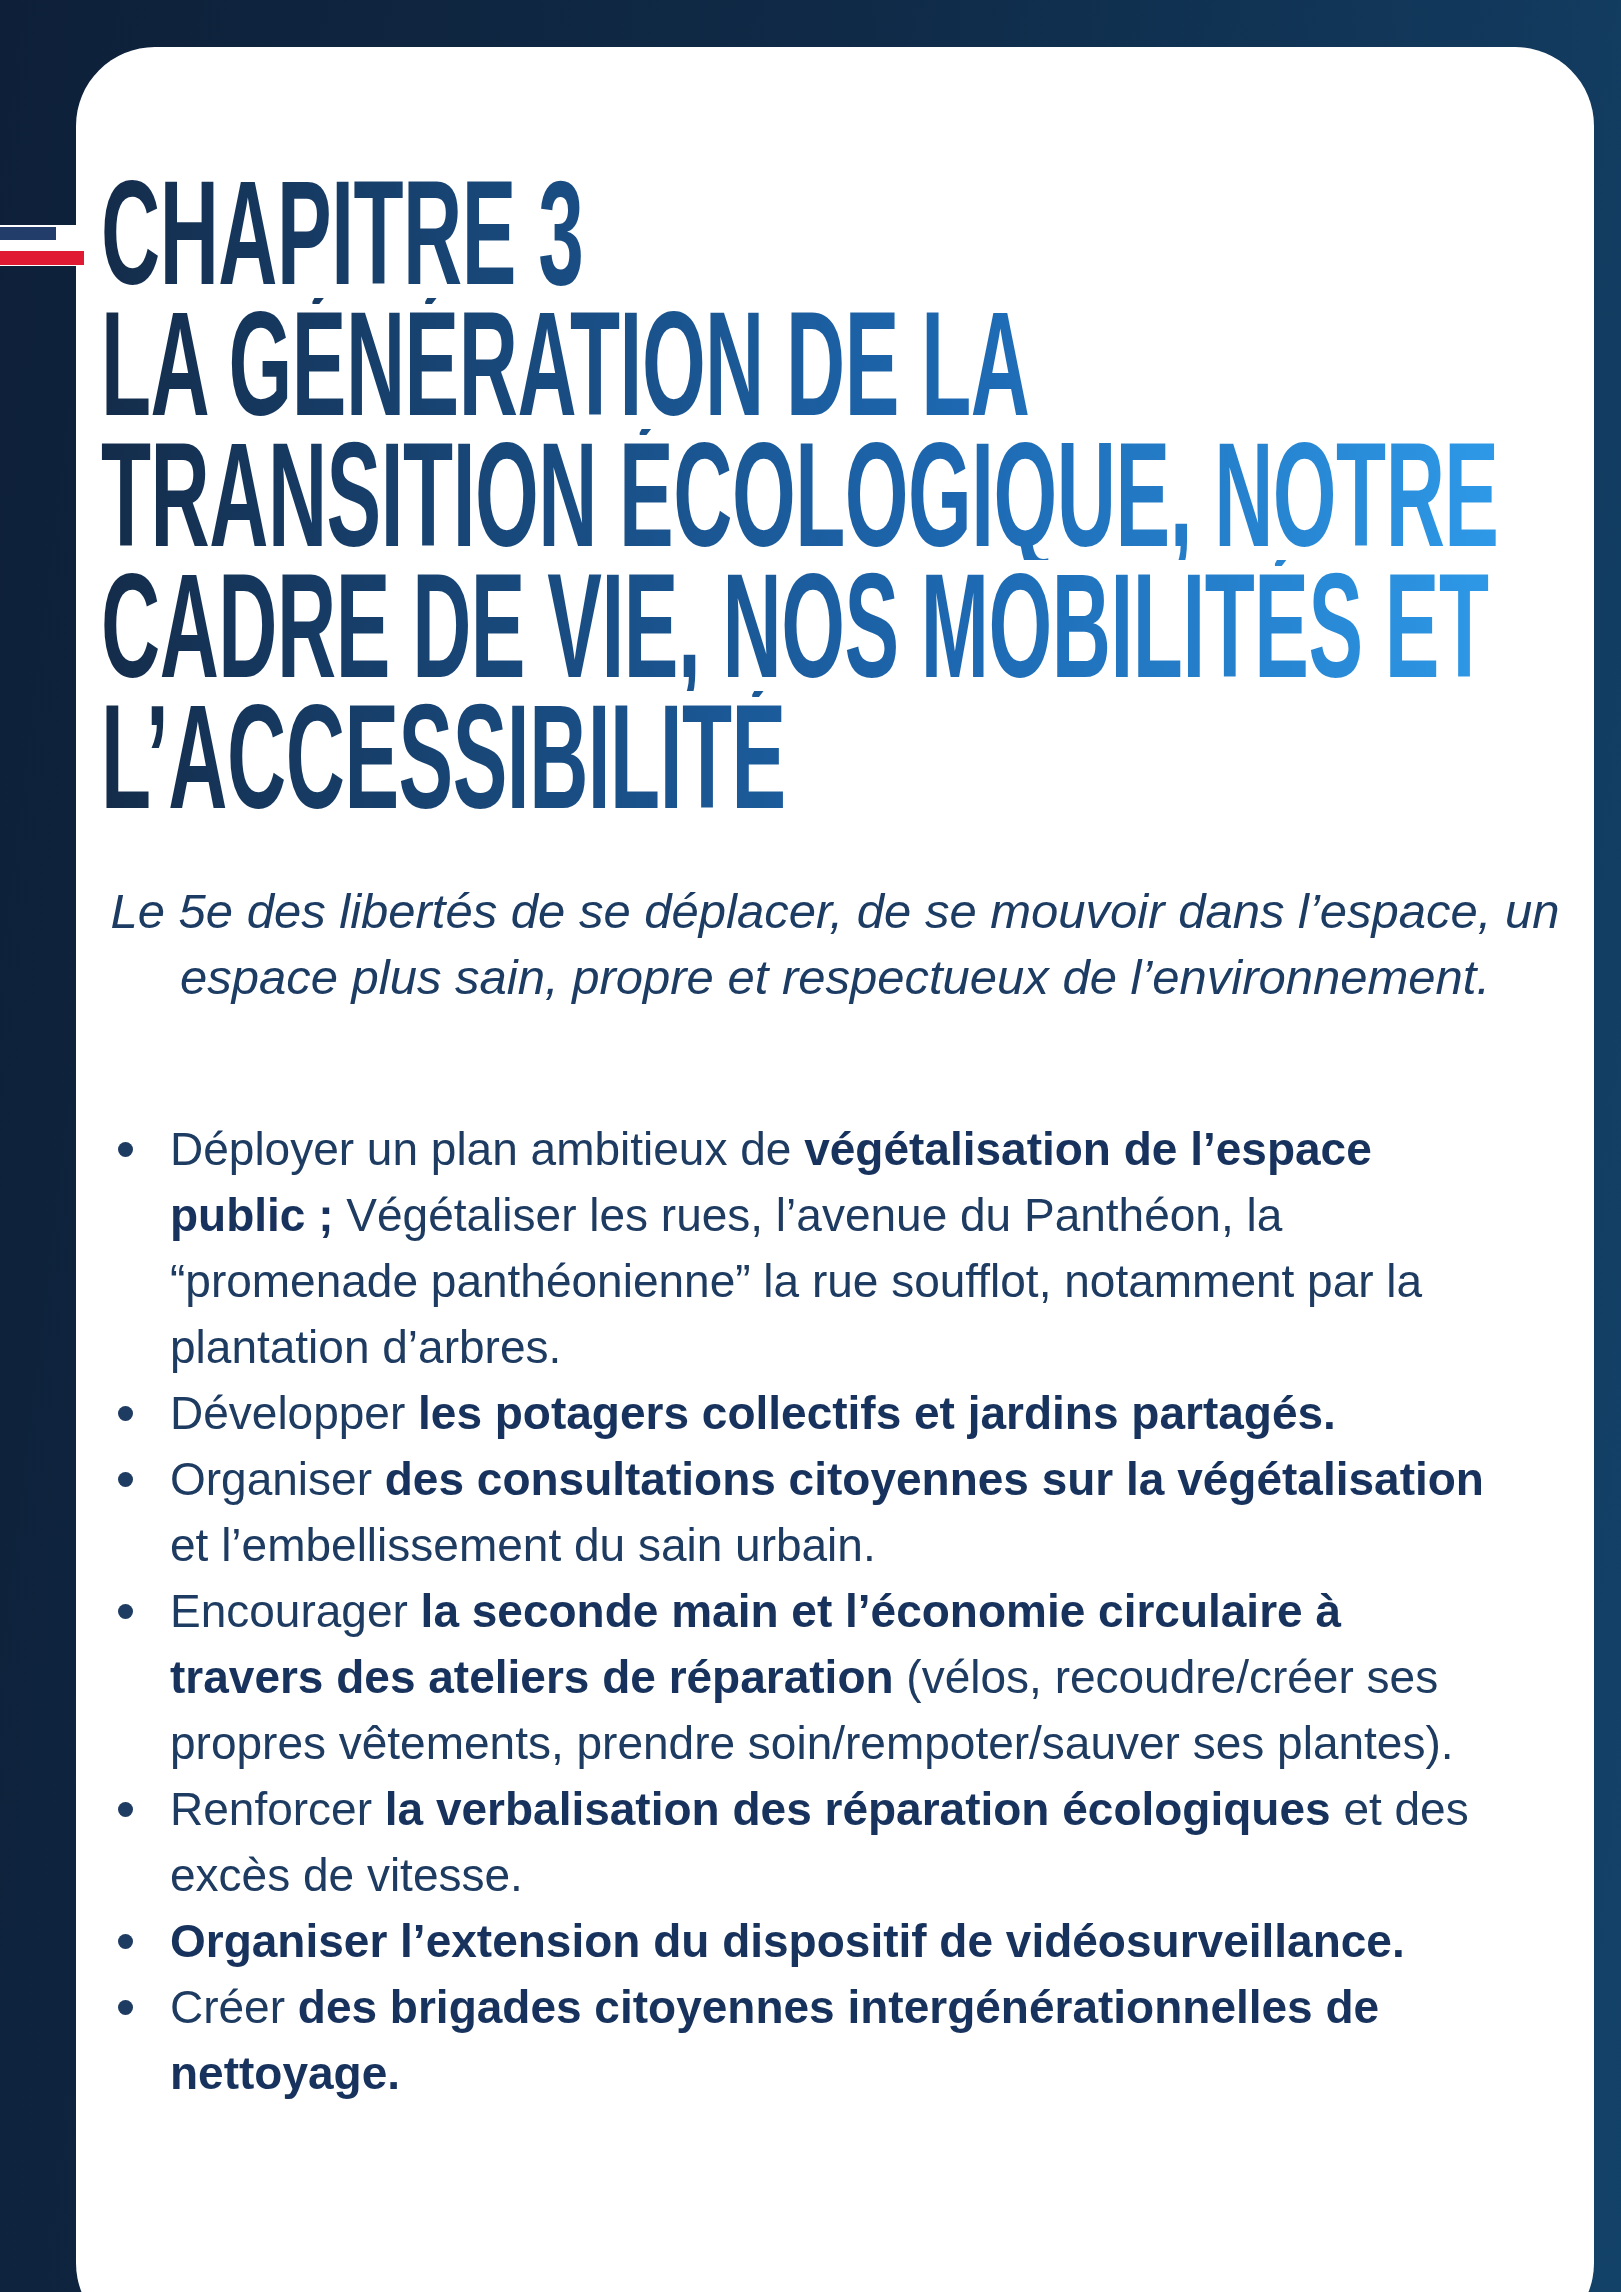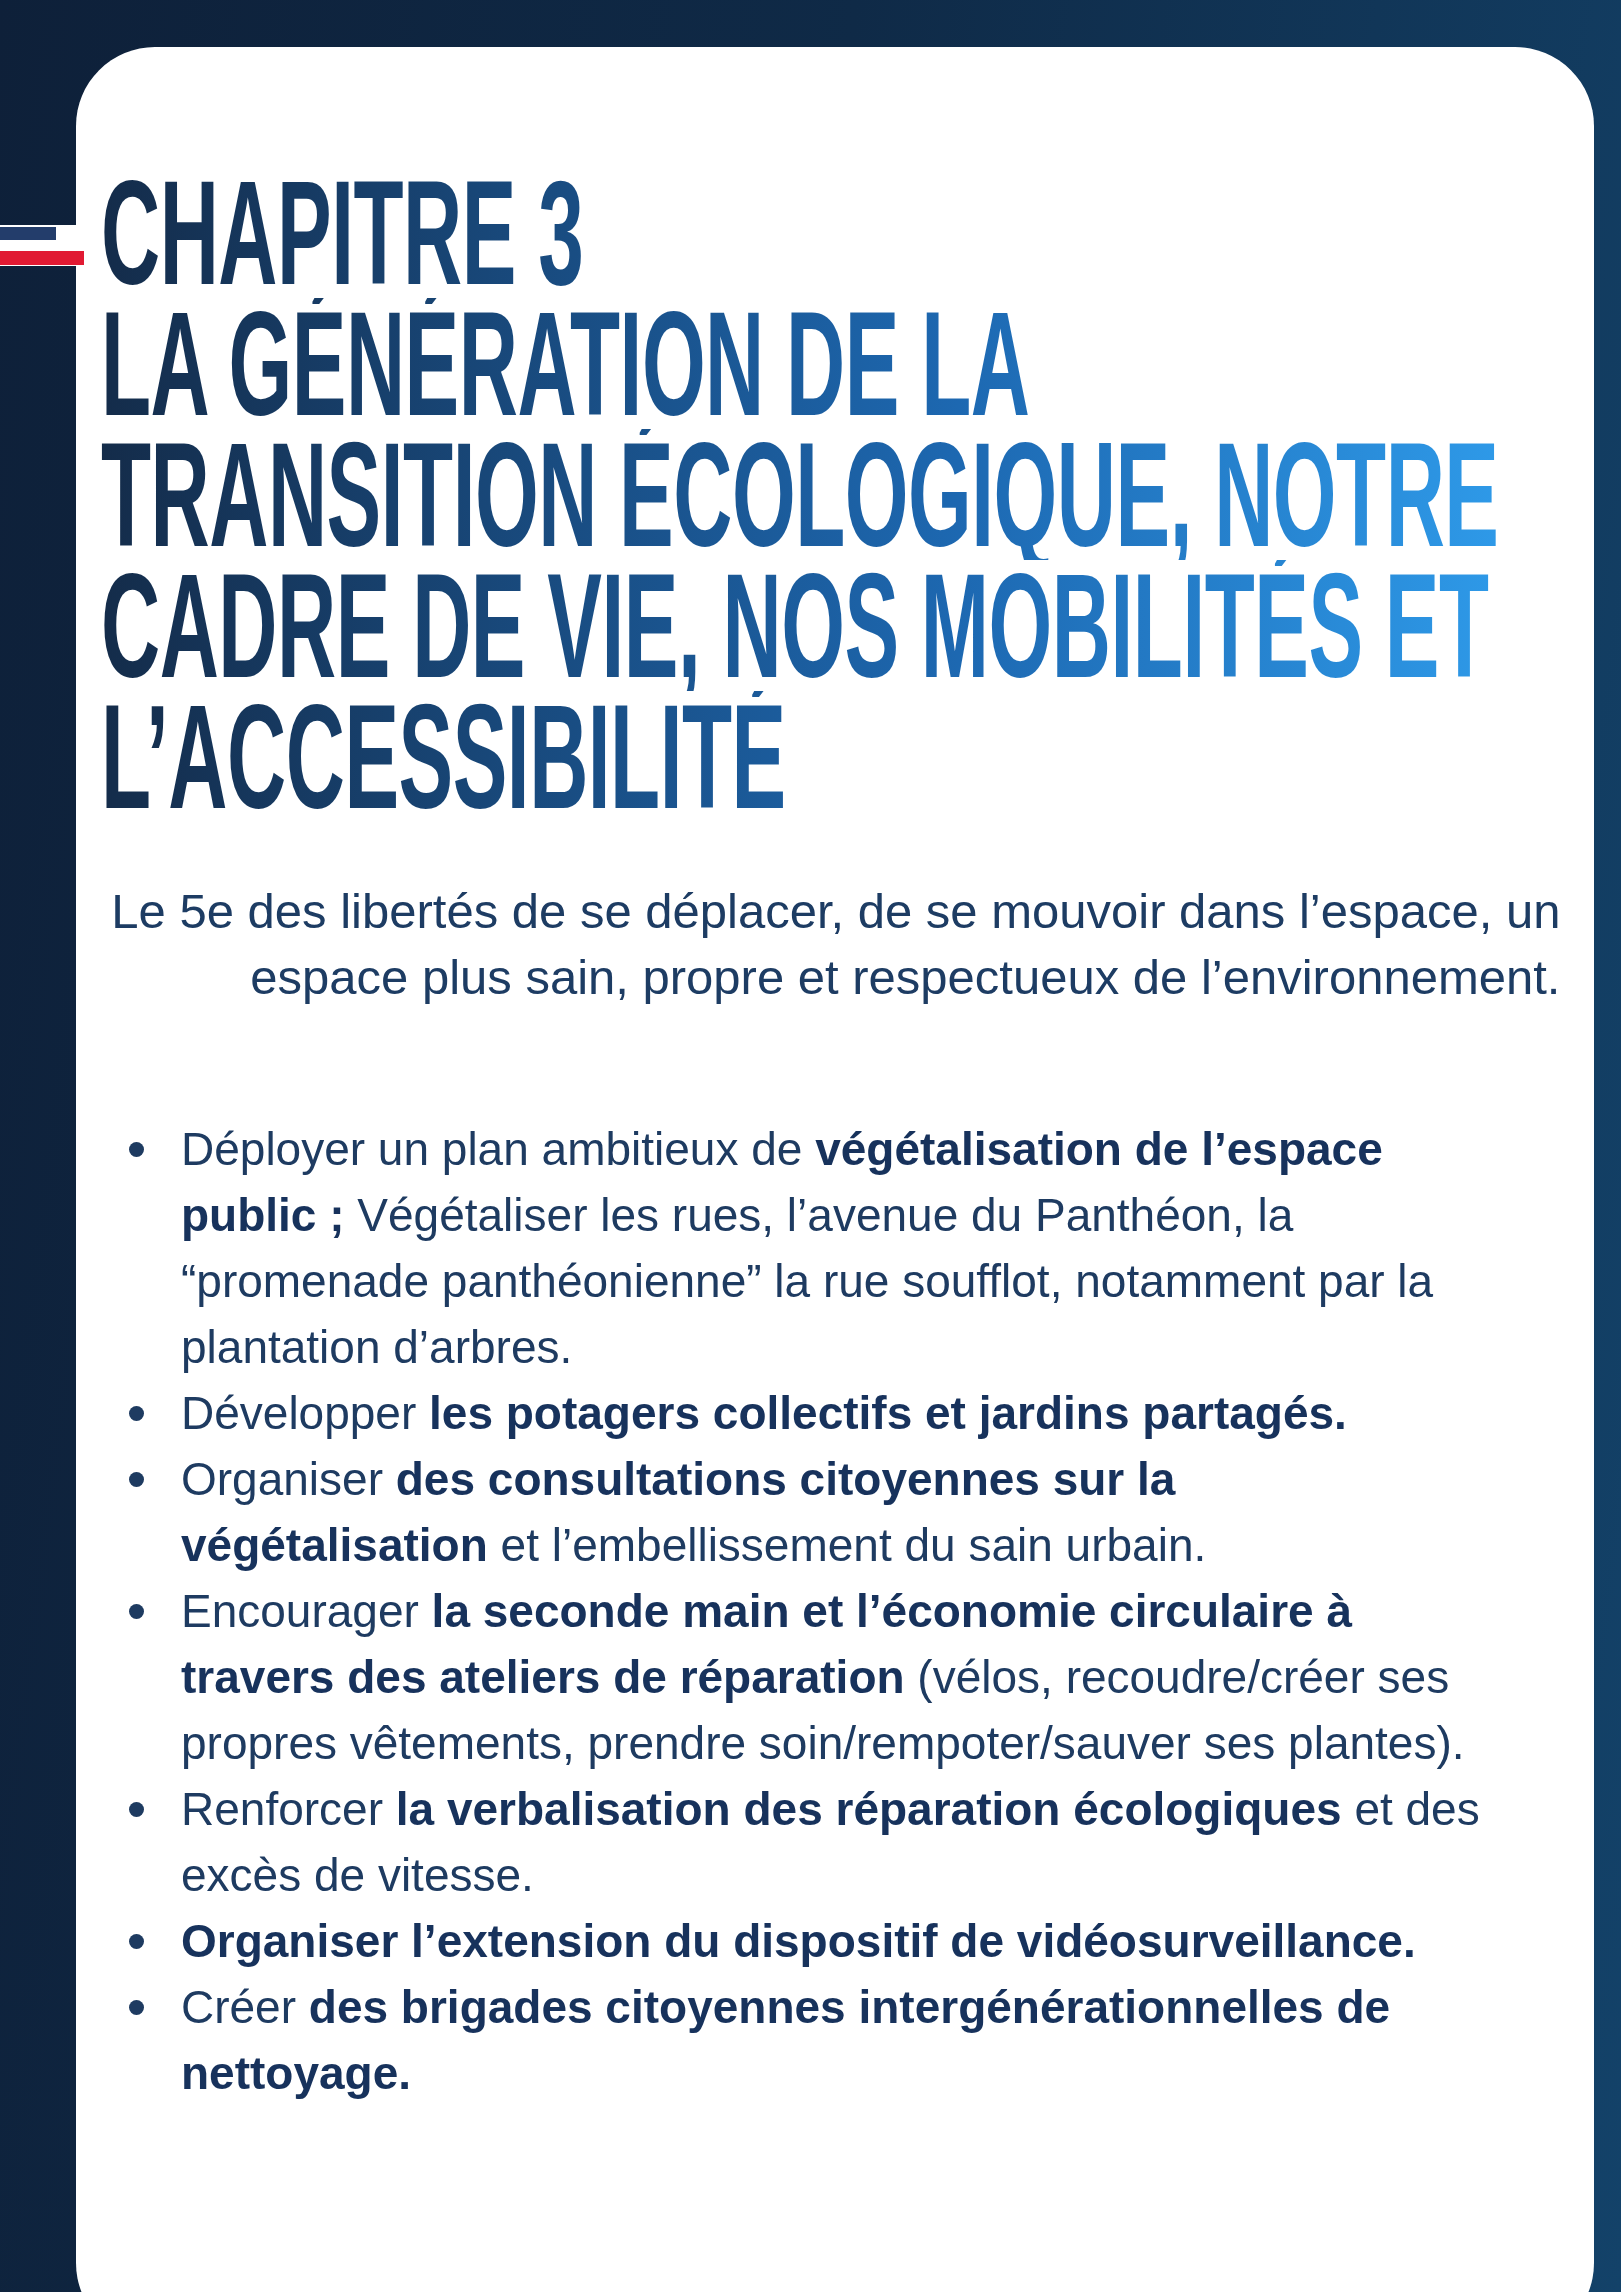--- a/index.html
+++ b/index.html
@@ -18,25 +18,25 @@
   }
   .chapter-title span{
     display:block;width:max-content;
     font-weight:bold;font-size:149px;line-height:131px;letter-spacing:-0.9px;
     background-image:linear-gradient(90deg,#142c4a 0%,#1d68b1 60%,#2f9ceb 100%);
     background-size:2597px 100%;background-repeat:no-repeat;
     -webkit-background-clip:text;background-clip:text;
     -webkit-text-fill-color:transparent;color:transparent;
   }
   .subtitle{
-    margin:56px auto 0;max-width:1451px;text-align:right;
-    font-size:49px;line-height:66px;color:#1d3c63;
+    margin:56px auto 0;max-width:1451px;text-align:center;
+    font-style:italic;font-size:49px;line-height:66px;color:#1d3c63;
   }
   .measures{
-    margin:106px 0 0 11px;padding:0 107px 0 94px;list-style:none;
+    margin:106px 0 0 0;padding:0 107px 0 94px;list-style:none;
   }
   .measures li{
     position:relative;font-size:46px;line-height:66px;color:#1e3b61;max-width:1325px;
   }
   .measures li::before{
     content:"";position:absolute;left:-52px;top:26px;width:15px;height:15px;
     border-radius:50%;background:#1e3b61;
   }
   .measures b{font-weight:700;color:#17325c;}
   .flag-slit{position:absolute;left:0;top:225px;width:78px;height:41px;background:#ffffff;}

